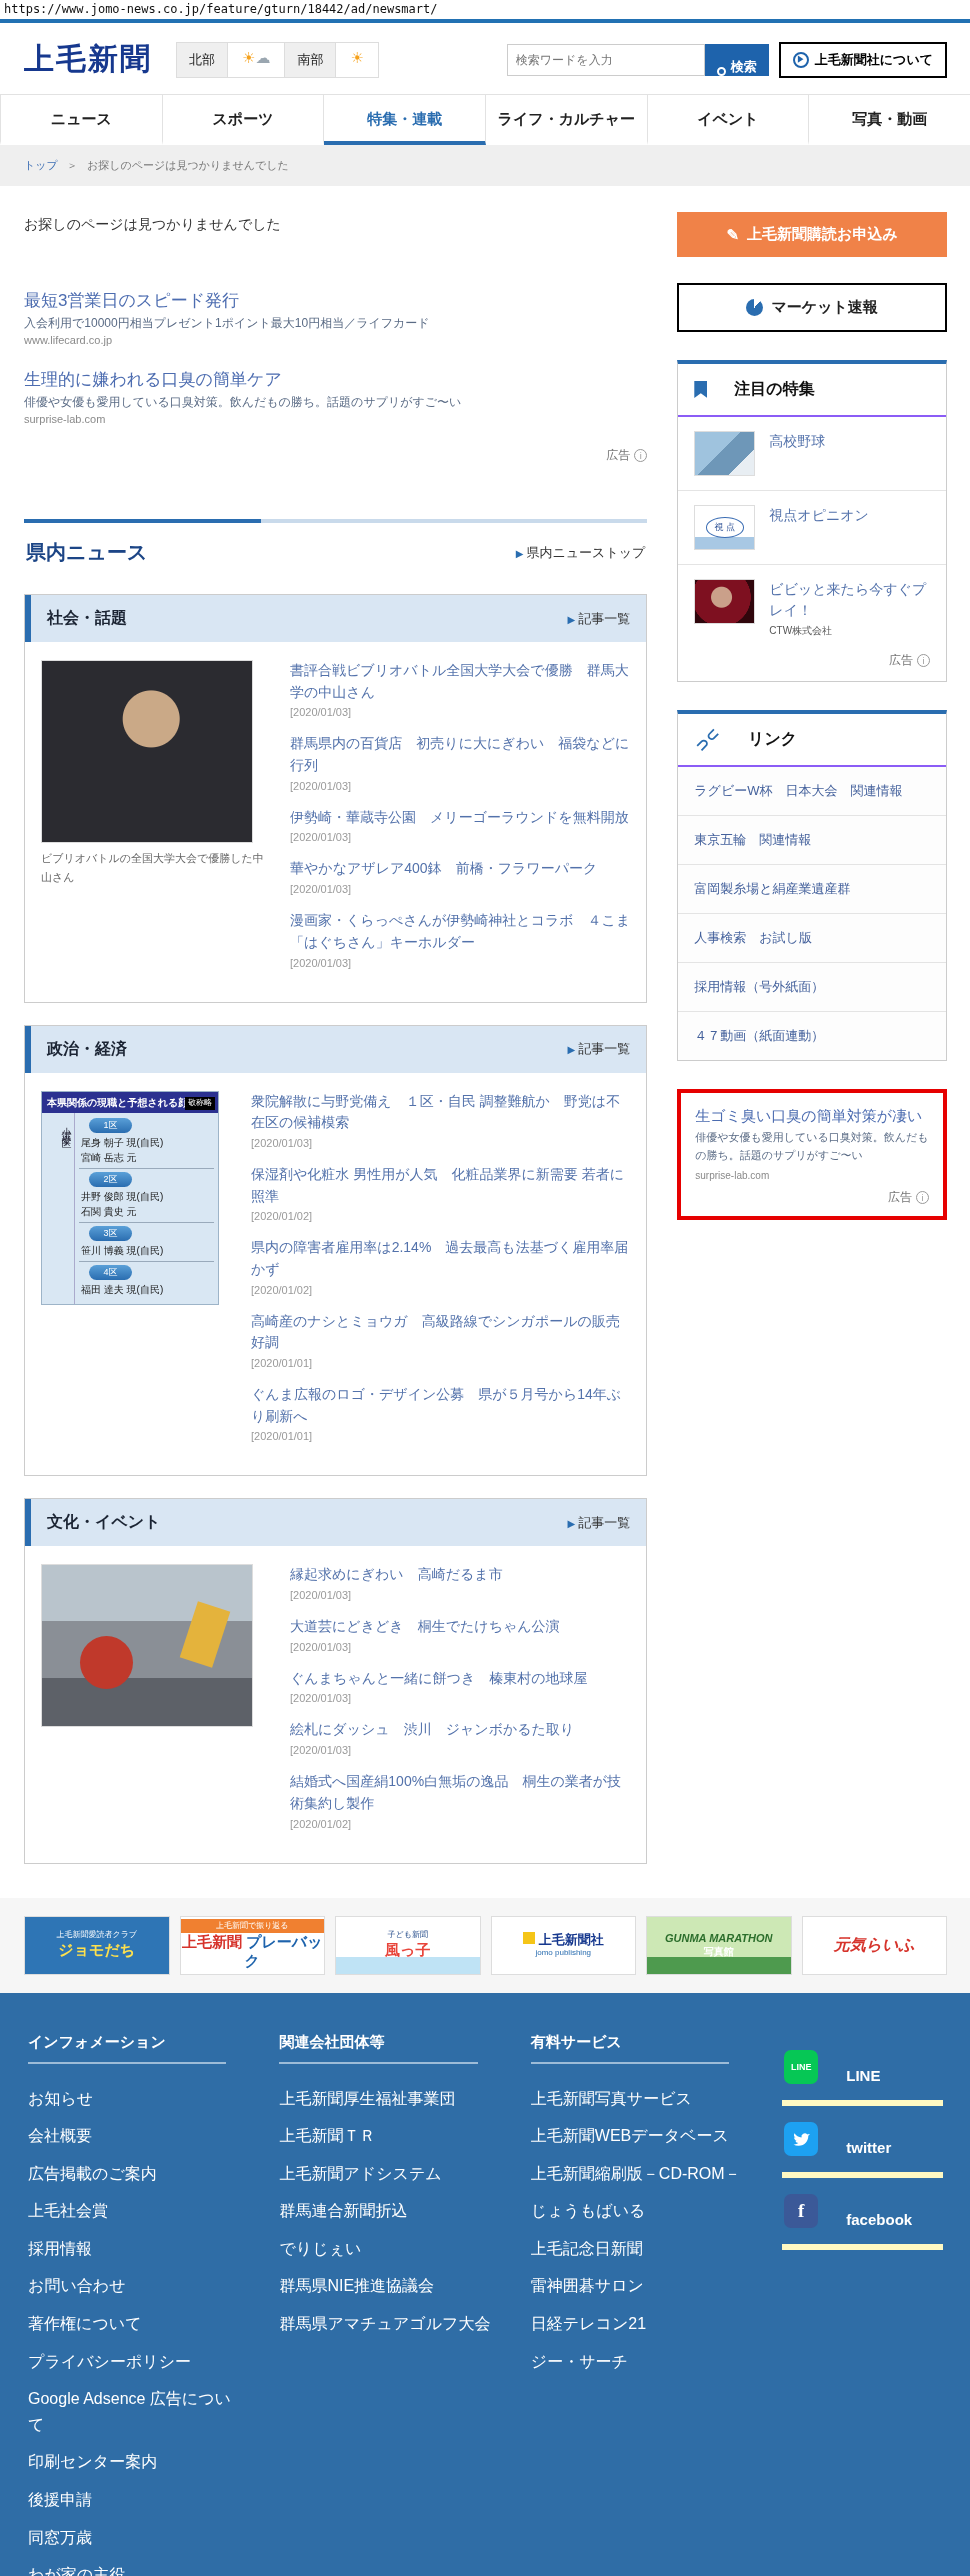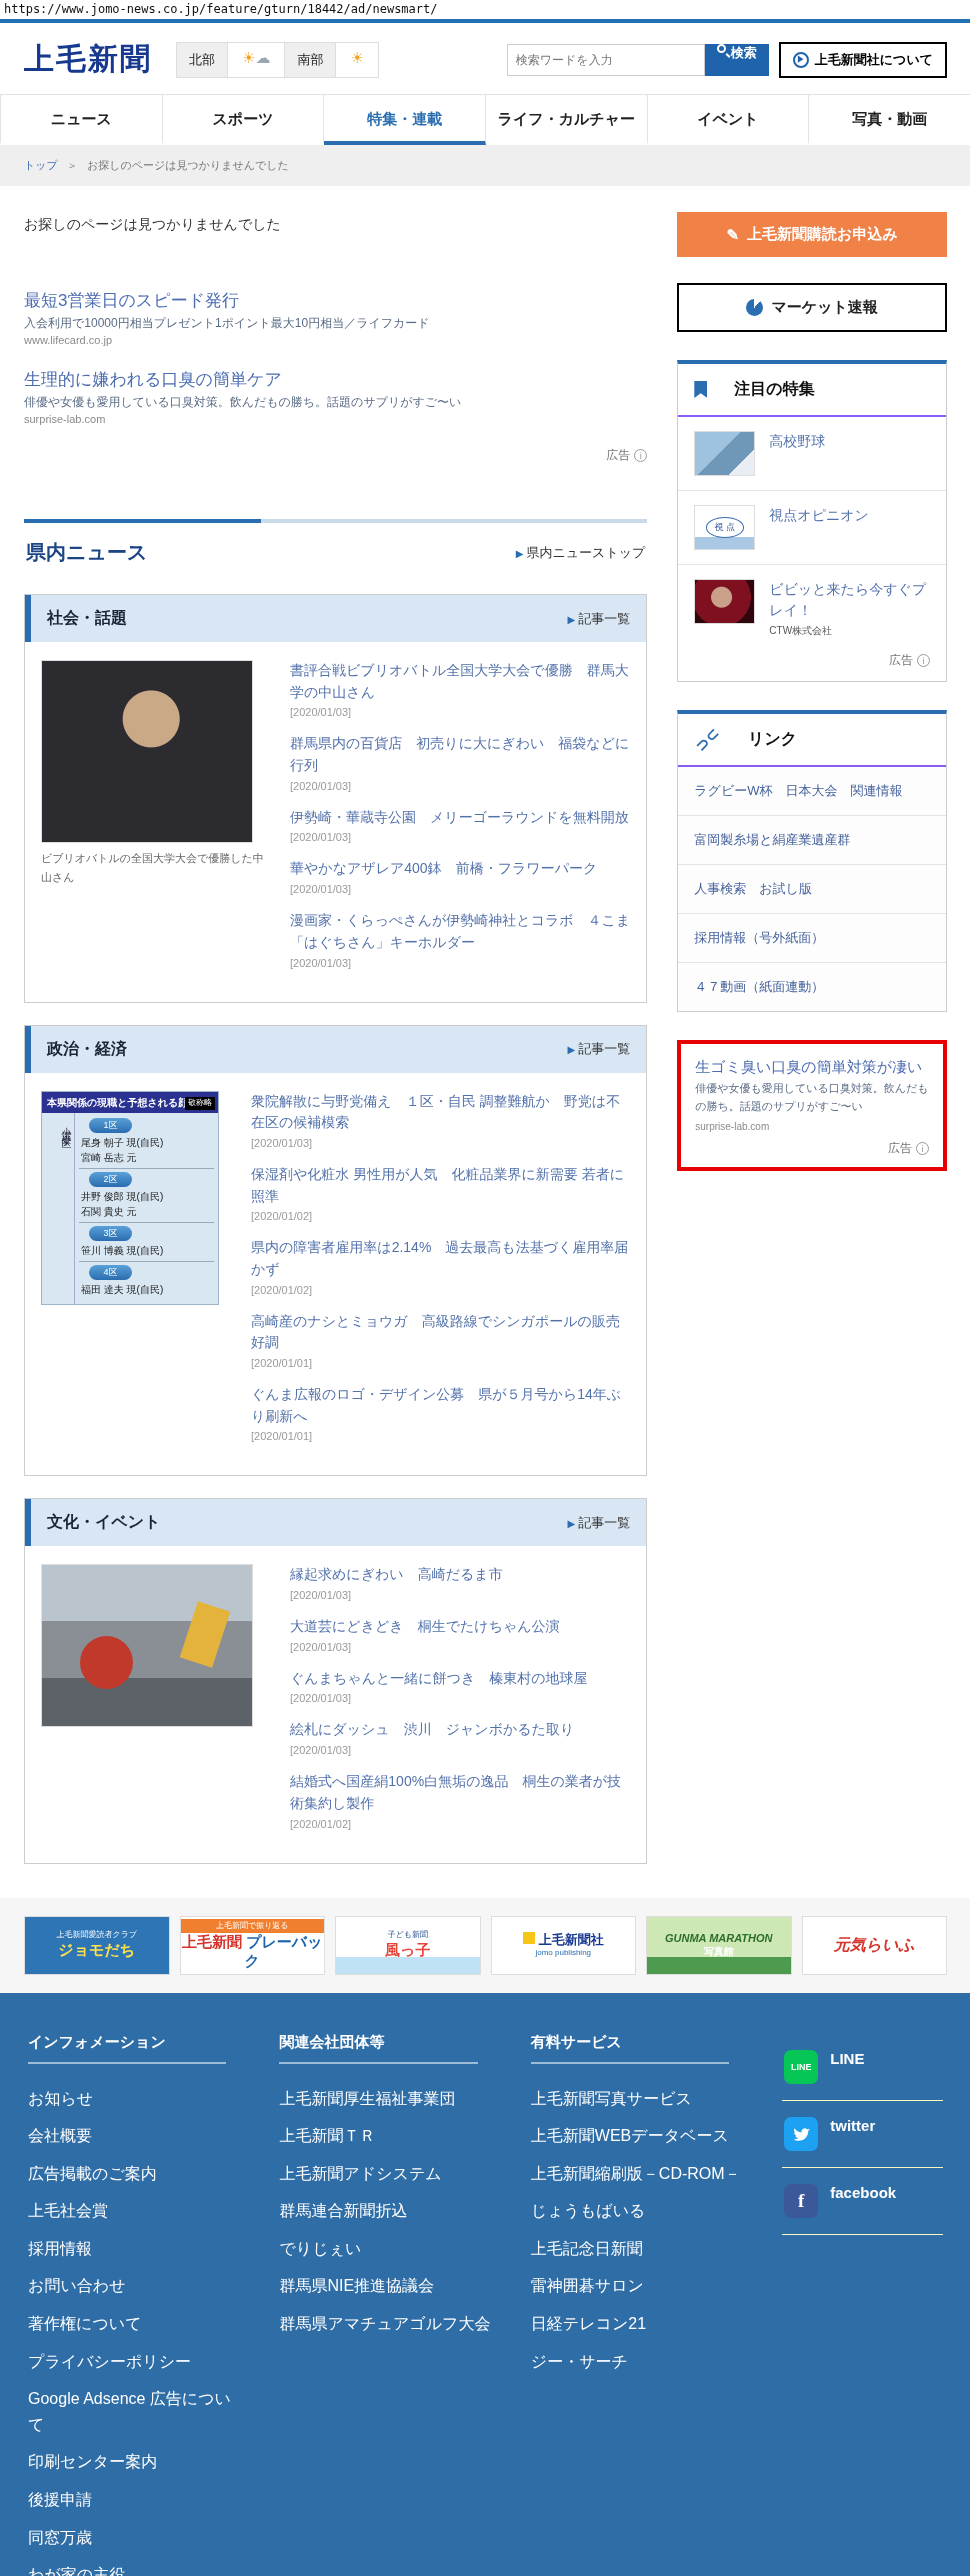--- a/index.html
+++ b/index.html
@@ -13,21 +13,21 @@
   .site-header { display:flex; align-items:center; padding:16px 24px 14px; gap:24px; }
   .logo { font-size:30px; font-weight:bold; color:#16388e; letter-spacing:2px; white-space:nowrap; }
   .weather { display:flex; border:1px solid #ddd; font-size:13px; }
   .weather .wlabel { background:#efefef; padding:8px 12px; border-right:1px solid #ddd; }
   .weather .wicon { background:#fff; padding:6px 14px; border-right:1px solid #ddd; font-size:15px; }
   .weather .wicon:last-child { border-right:none; }
   .sun { color:#f5a11c; } .cloud { color:#9aa6b0; }
   .header-right { display:flex; margin-left:auto; align-items:center; gap:10px; }
   .search-box { display:flex; }
   .search-input { width:198px; height:32px; border:1px solid #ccc; padding:0 8px; font-size:12px; color:#333; }
-  .search-btn { height:32px; background:#1e63ac; color:#fff; border:none; font-size:13px; font-weight:bold; padding:0 12px; display:flex; align-items:flex-start; gap:5px; cursor:pointer; }
+  .search-btn { height:32px; background:#1e63ac; color:#fff; border:none; font-size:13px; font-weight:bold; padding:0 12px; display:flex; align-items:flex-end; gap:5px; cursor:pointer; }
   .mag { width:9px; height:9px; border:2px solid #fff; border-radius:50%; position:relative; display:inline-block; }
   .mag:after { content:""; position:absolute; width:2px; height:5px; background:#fff; left:8px; top:7px; transform:rotate(-45deg); }
   .about-btn { border:2px solid #000; background:#fff; padding:7px 12px; font-size:13px; font-weight:bold; display:flex; align-items:center; gap:6px; cursor:pointer; white-space:nowrap; }
   .play-circle { width:16px; height:16px; border:2px solid #1e63ac; border-radius:50%; display:inline-flex; align-items:center; justify-content:center; color:#1e63ac; font-size:8px; }
 
   
   .main-nav { display:flex; border-top:1px solid #e2e2e2; }
   .nav-tab { flex:1; text-align:center; padding:15px 0 12px; font-size:15px; font-weight:bold; color:#222; border-right:1px solid #e2e2e2; border-bottom:4px solid transparent; cursor:pointer; }
   .nav-tab:first-child { border-left:1px solid #e2e2e2; }
   .nav-tab.active { color:#2a6db0; border-bottom-color:#2a6db0; }
@@ -143,21 +143,21 @@
   .pb-marathon .pb-main { color:#2c6e2c; font-size:11px; font-style:italic; }
   .pb-marathon .pb-sub { color:#fff; font-weight:bold; font-size:10px; }
   .pb-genki .pb-main { color:#d6332b; font-style:italic; font-size:16px; }
 
   
   .site-footer { background:#2f6da6; padding:40px 28px 63px; display:flex; gap:36px; }
   .f-col { width:252px; }
   .f-col h3 { color:#fff; font-size:15px; padding-bottom:10px; border-bottom:2px solid #9dbcd8; margin-bottom:16px; width:92%; }
   .f-link { color:#fff; font-size:16px; line-height:1.6; padding:6px 0; cursor:pointer; }
   .f-social { width:188px; margin-left:auto; }
-  .social-row { display:flex; align-items:flex-start; gap:12px; padding:16px 2px; border-bottom:1px solid #fef9c3; cursor:pointer; }
+  .social-row { display:flex; align-items:flex-end; gap:28px; padding:16px 2px; border-bottom:6px solid #fef9c3; cursor:pointer; }
   .social-row:first-child { border-top:1px solid transparent; }
   .social-row .s-label { color:#fff; font-weight:bold; font-size:15px; }
   .s-badge { width:34px; height:34px; border-radius:7px; display:flex; align-items:center; justify-content:center; color:#fff; font-weight:bold; }
   .s-line { background:#06c755; font-size:9px; }
   .s-twitter { background:#1da1f2; font-size:18px; }
   .s-facebook { background:#3b5998; font-size:19px; font-family:"Liberation Serif",serif; }
 </style>
 </head>
 <body>
 
@@ -398,20 +398,21 @@
           <span class="info-i">i</span>
         </div>
     </div>
 
     <div class="side-card">
       <div class="side-card-head">
           <span class="clip-icon">⊃⊂</span>
           <span>リンク</span>
         </div>
       <div class="link-item">ラグビーW杯　日本大会　関連情報</div>
+      <div class="link-item">東京五輪　関連情報</div>
       <div class="link-item">富岡製糸場と絹産業遺産群</div>
       <div class="link-item">人事検索　お試し版</div>
       <div class="link-item">採用情報（号外紙面）</div>
       <div class="link-item">４７動画（紙面連動）</div>
     </div>
 
     <div class="side-adbox">
       <div class="ad-title">生ゴミ臭い口臭の簡単対策が凄い</div>
       <div class="ad-desc">俳優や女優も愛用している口臭対策。飲んだもの勝ち。話題のサプリがすご〜い</div>
       <div class="ad-url" style="margin-top:6px;">surprise-lab.com</div>

